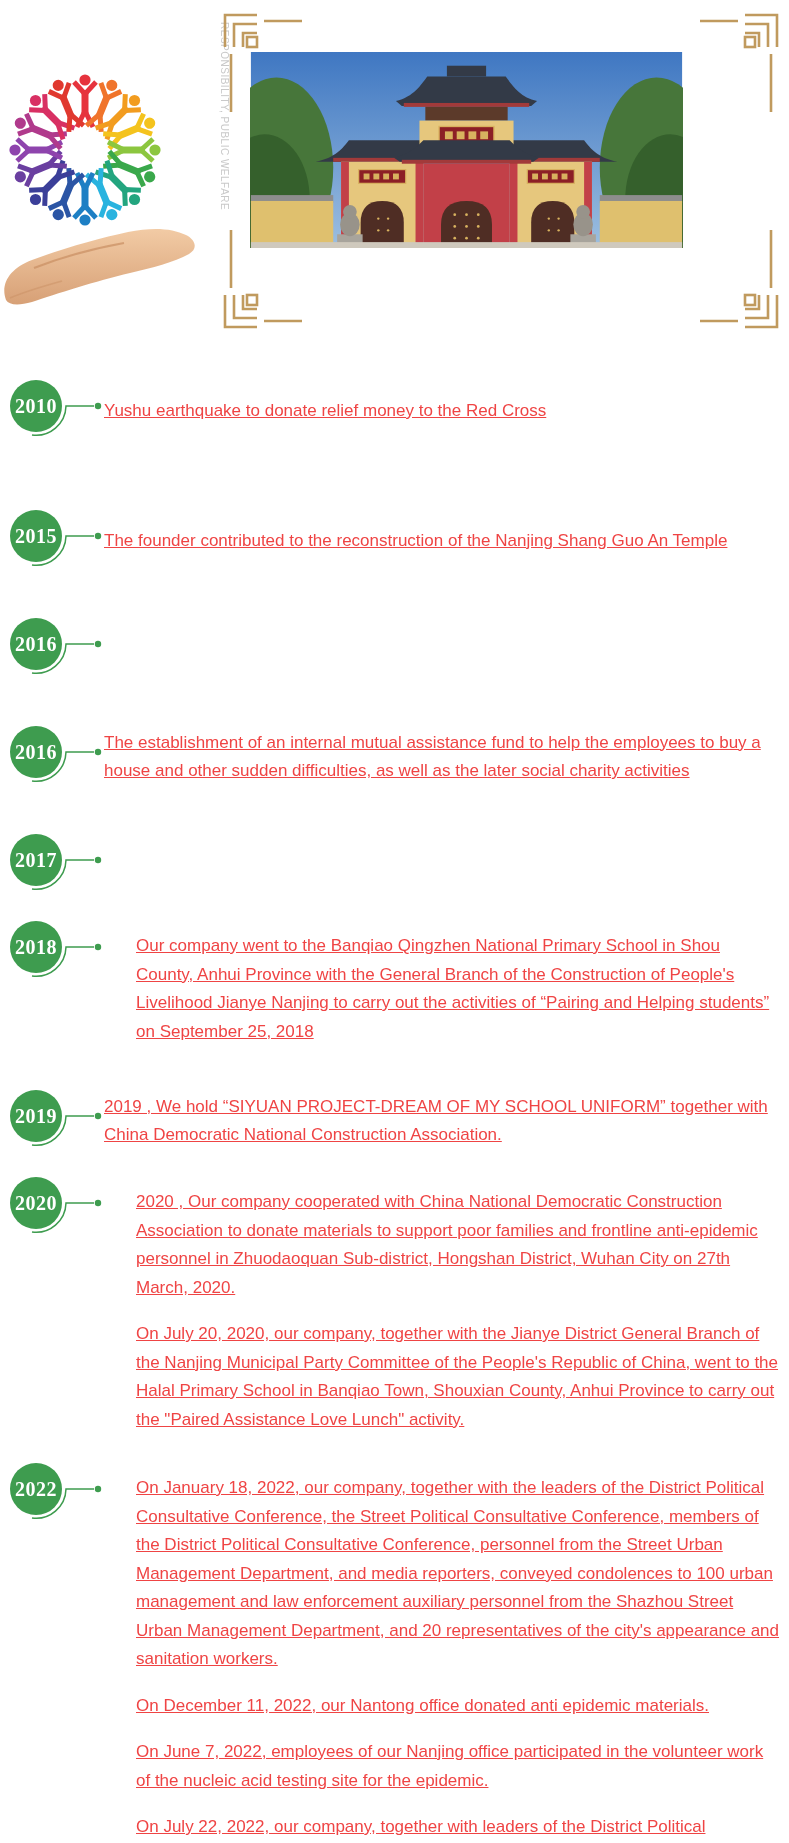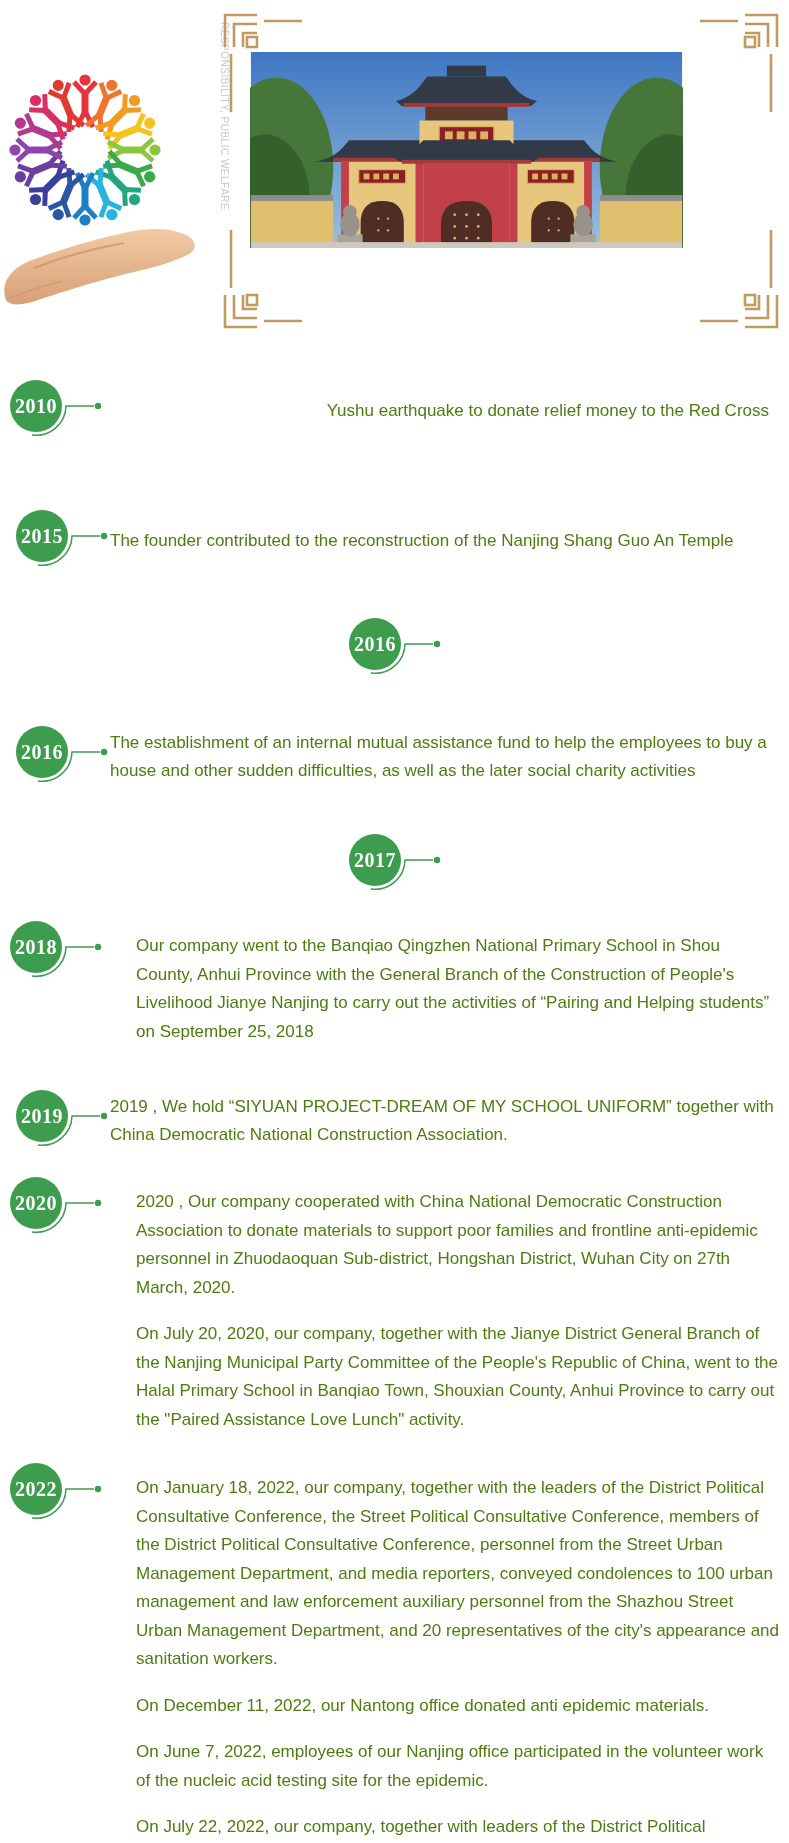--- a/index.html
+++ b/index.html
@@ -22,24 +22,24 @@
 
   
   .timeline{position:absolute;left:8px;top:370px;width:773px;}
   .t-item{display:flex;}
   .t-item.center{align-items:center;}
   .t-item.top{align-items:flex-start;gap:32px;}
   .badge-col{flex:none;width:96px;}
   .t-item.top .badge-svg{margin-top:-18px;}
   .t-item.center .badge-svg{transform:translateY(3px);}
   .text-col{flex:1;max-width:665px;}
-  .text-col p{margin:0 0 18px;font-size:17px;line-height:28.5px;color:#4d7c0f;}
+  .text-col p{margin:0 0 18px;font-size:17px;line-height:28.5px;color:#ef4444;text-decoration:underline;}
   .text-col p:last-child{margin-bottom:0;}
-  .mb-xl{margin-bottom:48px;text-align:right;}
-  .mb-md{margin-bottom:26px;justify-content:center;}
+  .mb-xl{margin-bottom:48px;}
+  .mb-md{margin-bottom:26px;}
   .mb-lg{margin-bottom:34px;}
   .mb-xxl{margin-bottom:40px;}
   .badge-year{font-family:"Liberation Serif",serif;font-weight:bold;font-size:20px;
               letter-spacing:.5px;}
 </style>
 </head>
 <body>
 
 <div class="header">
 

